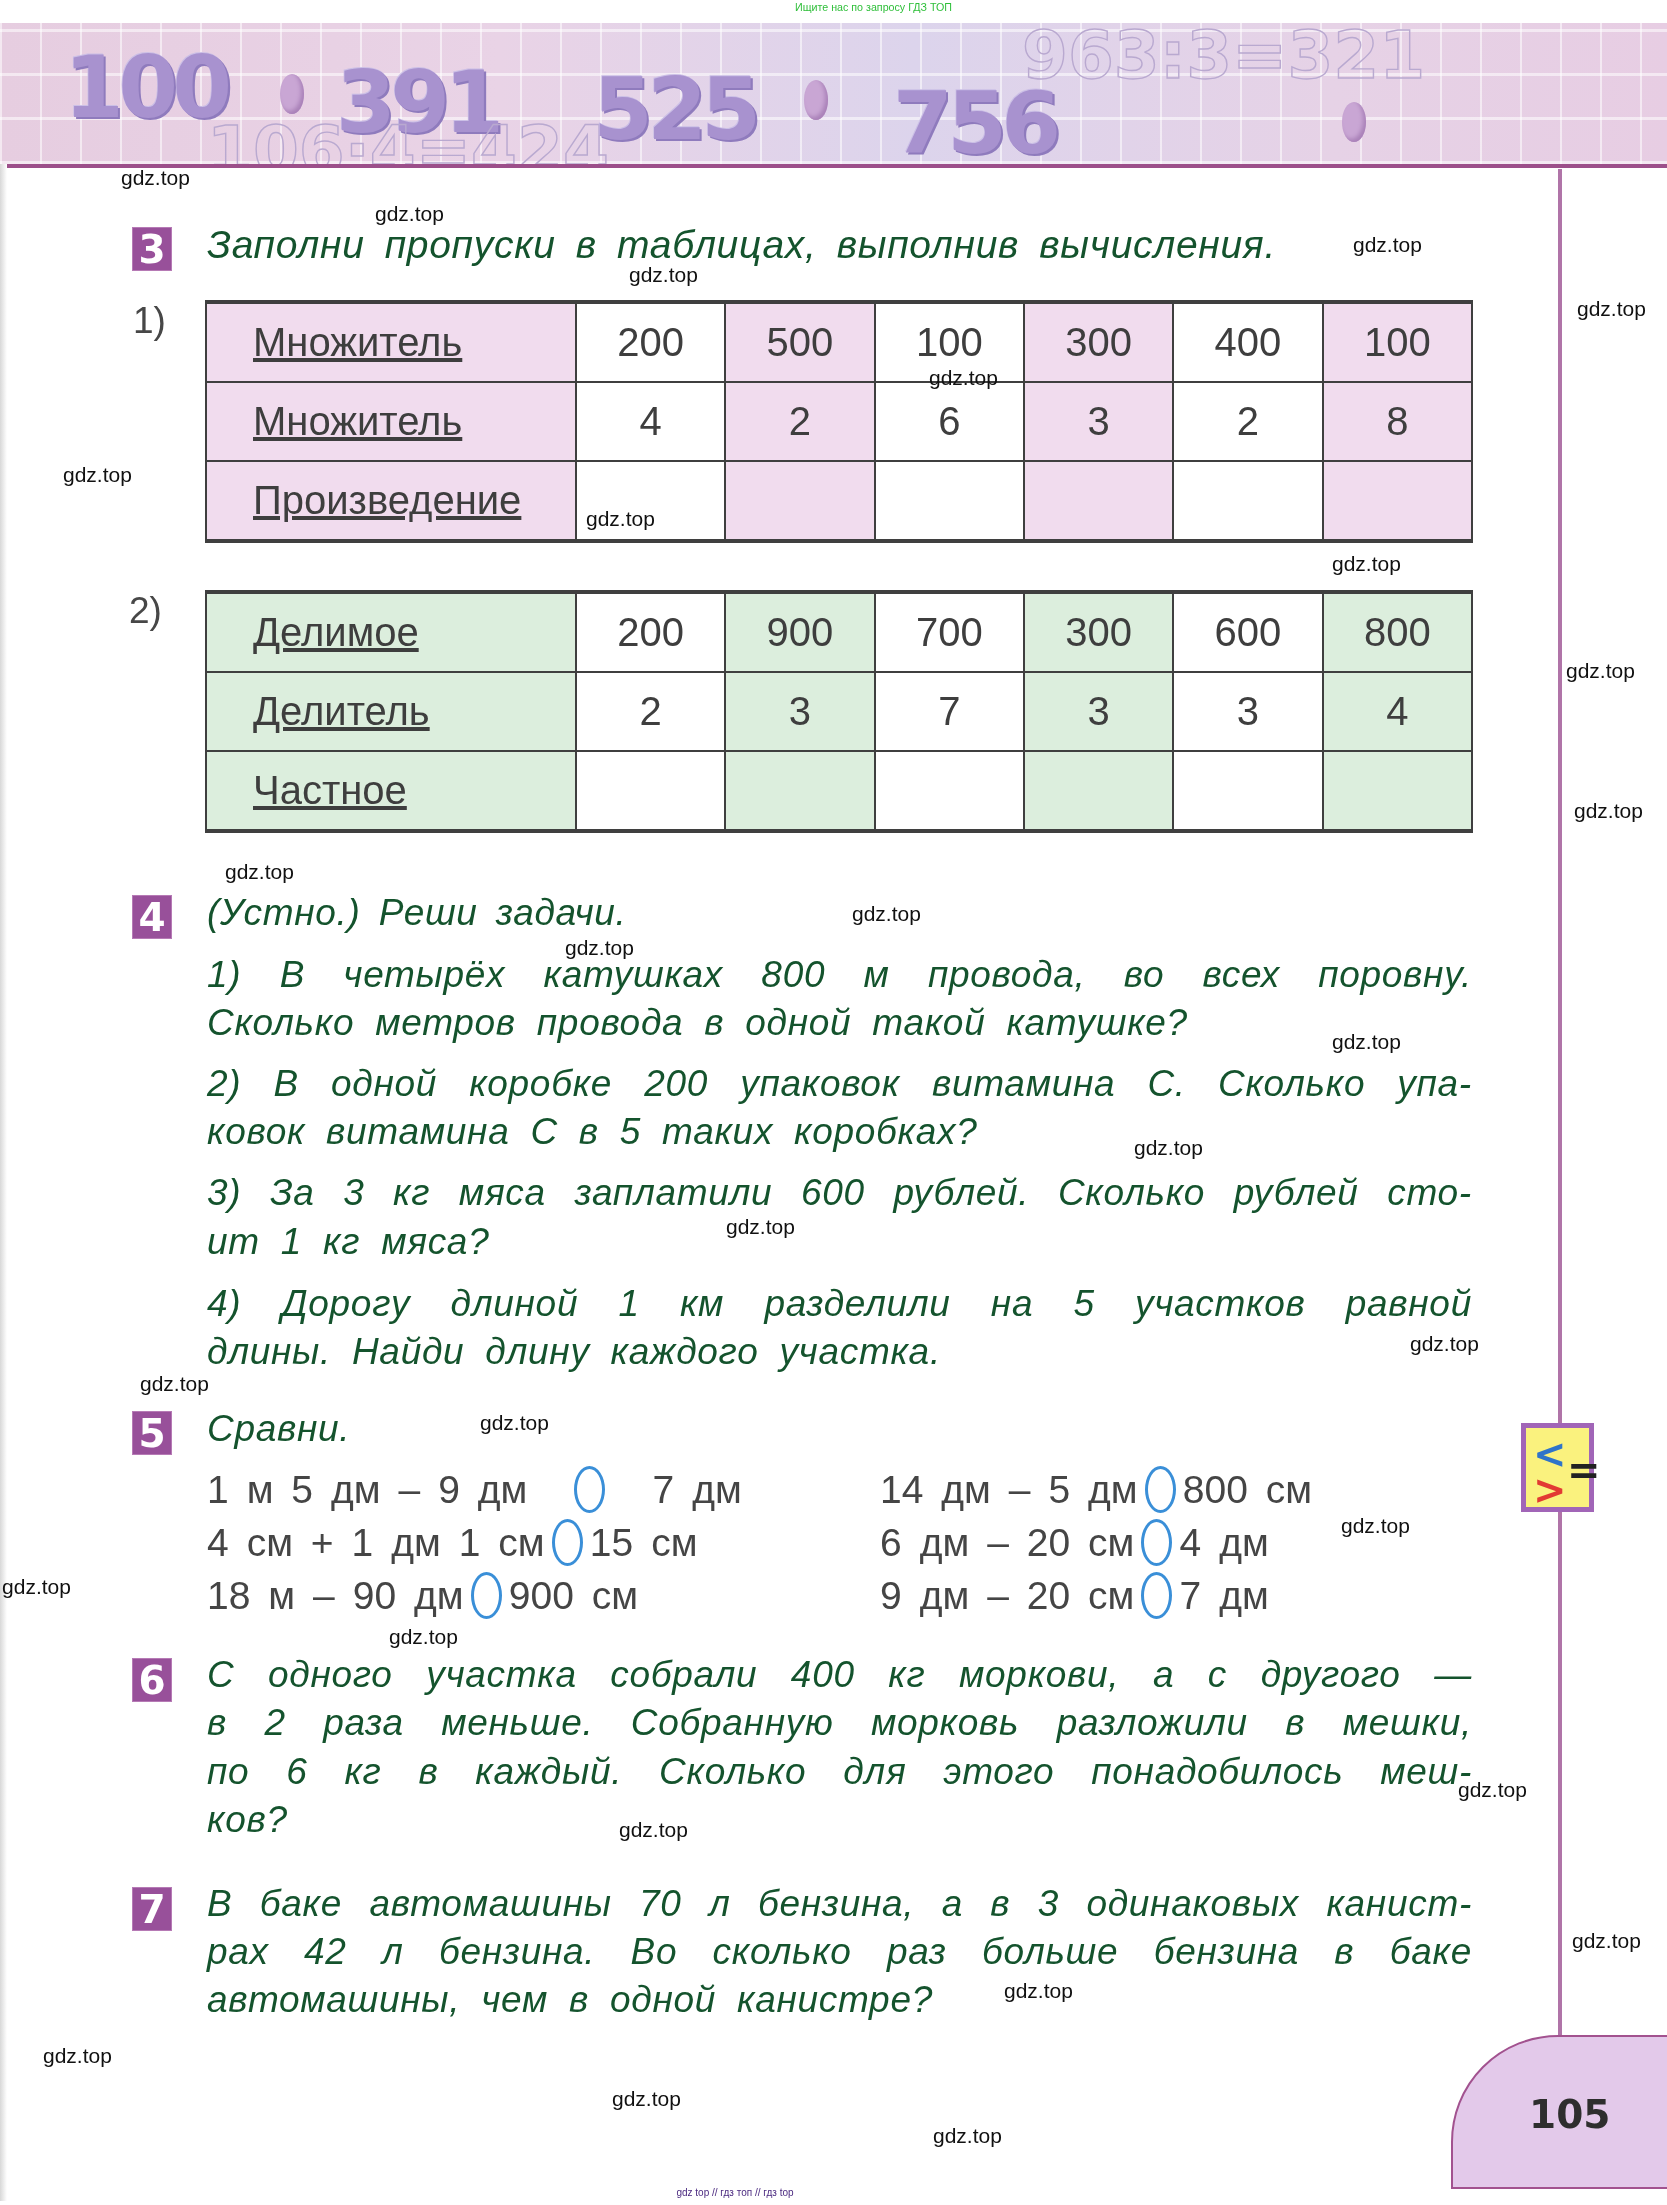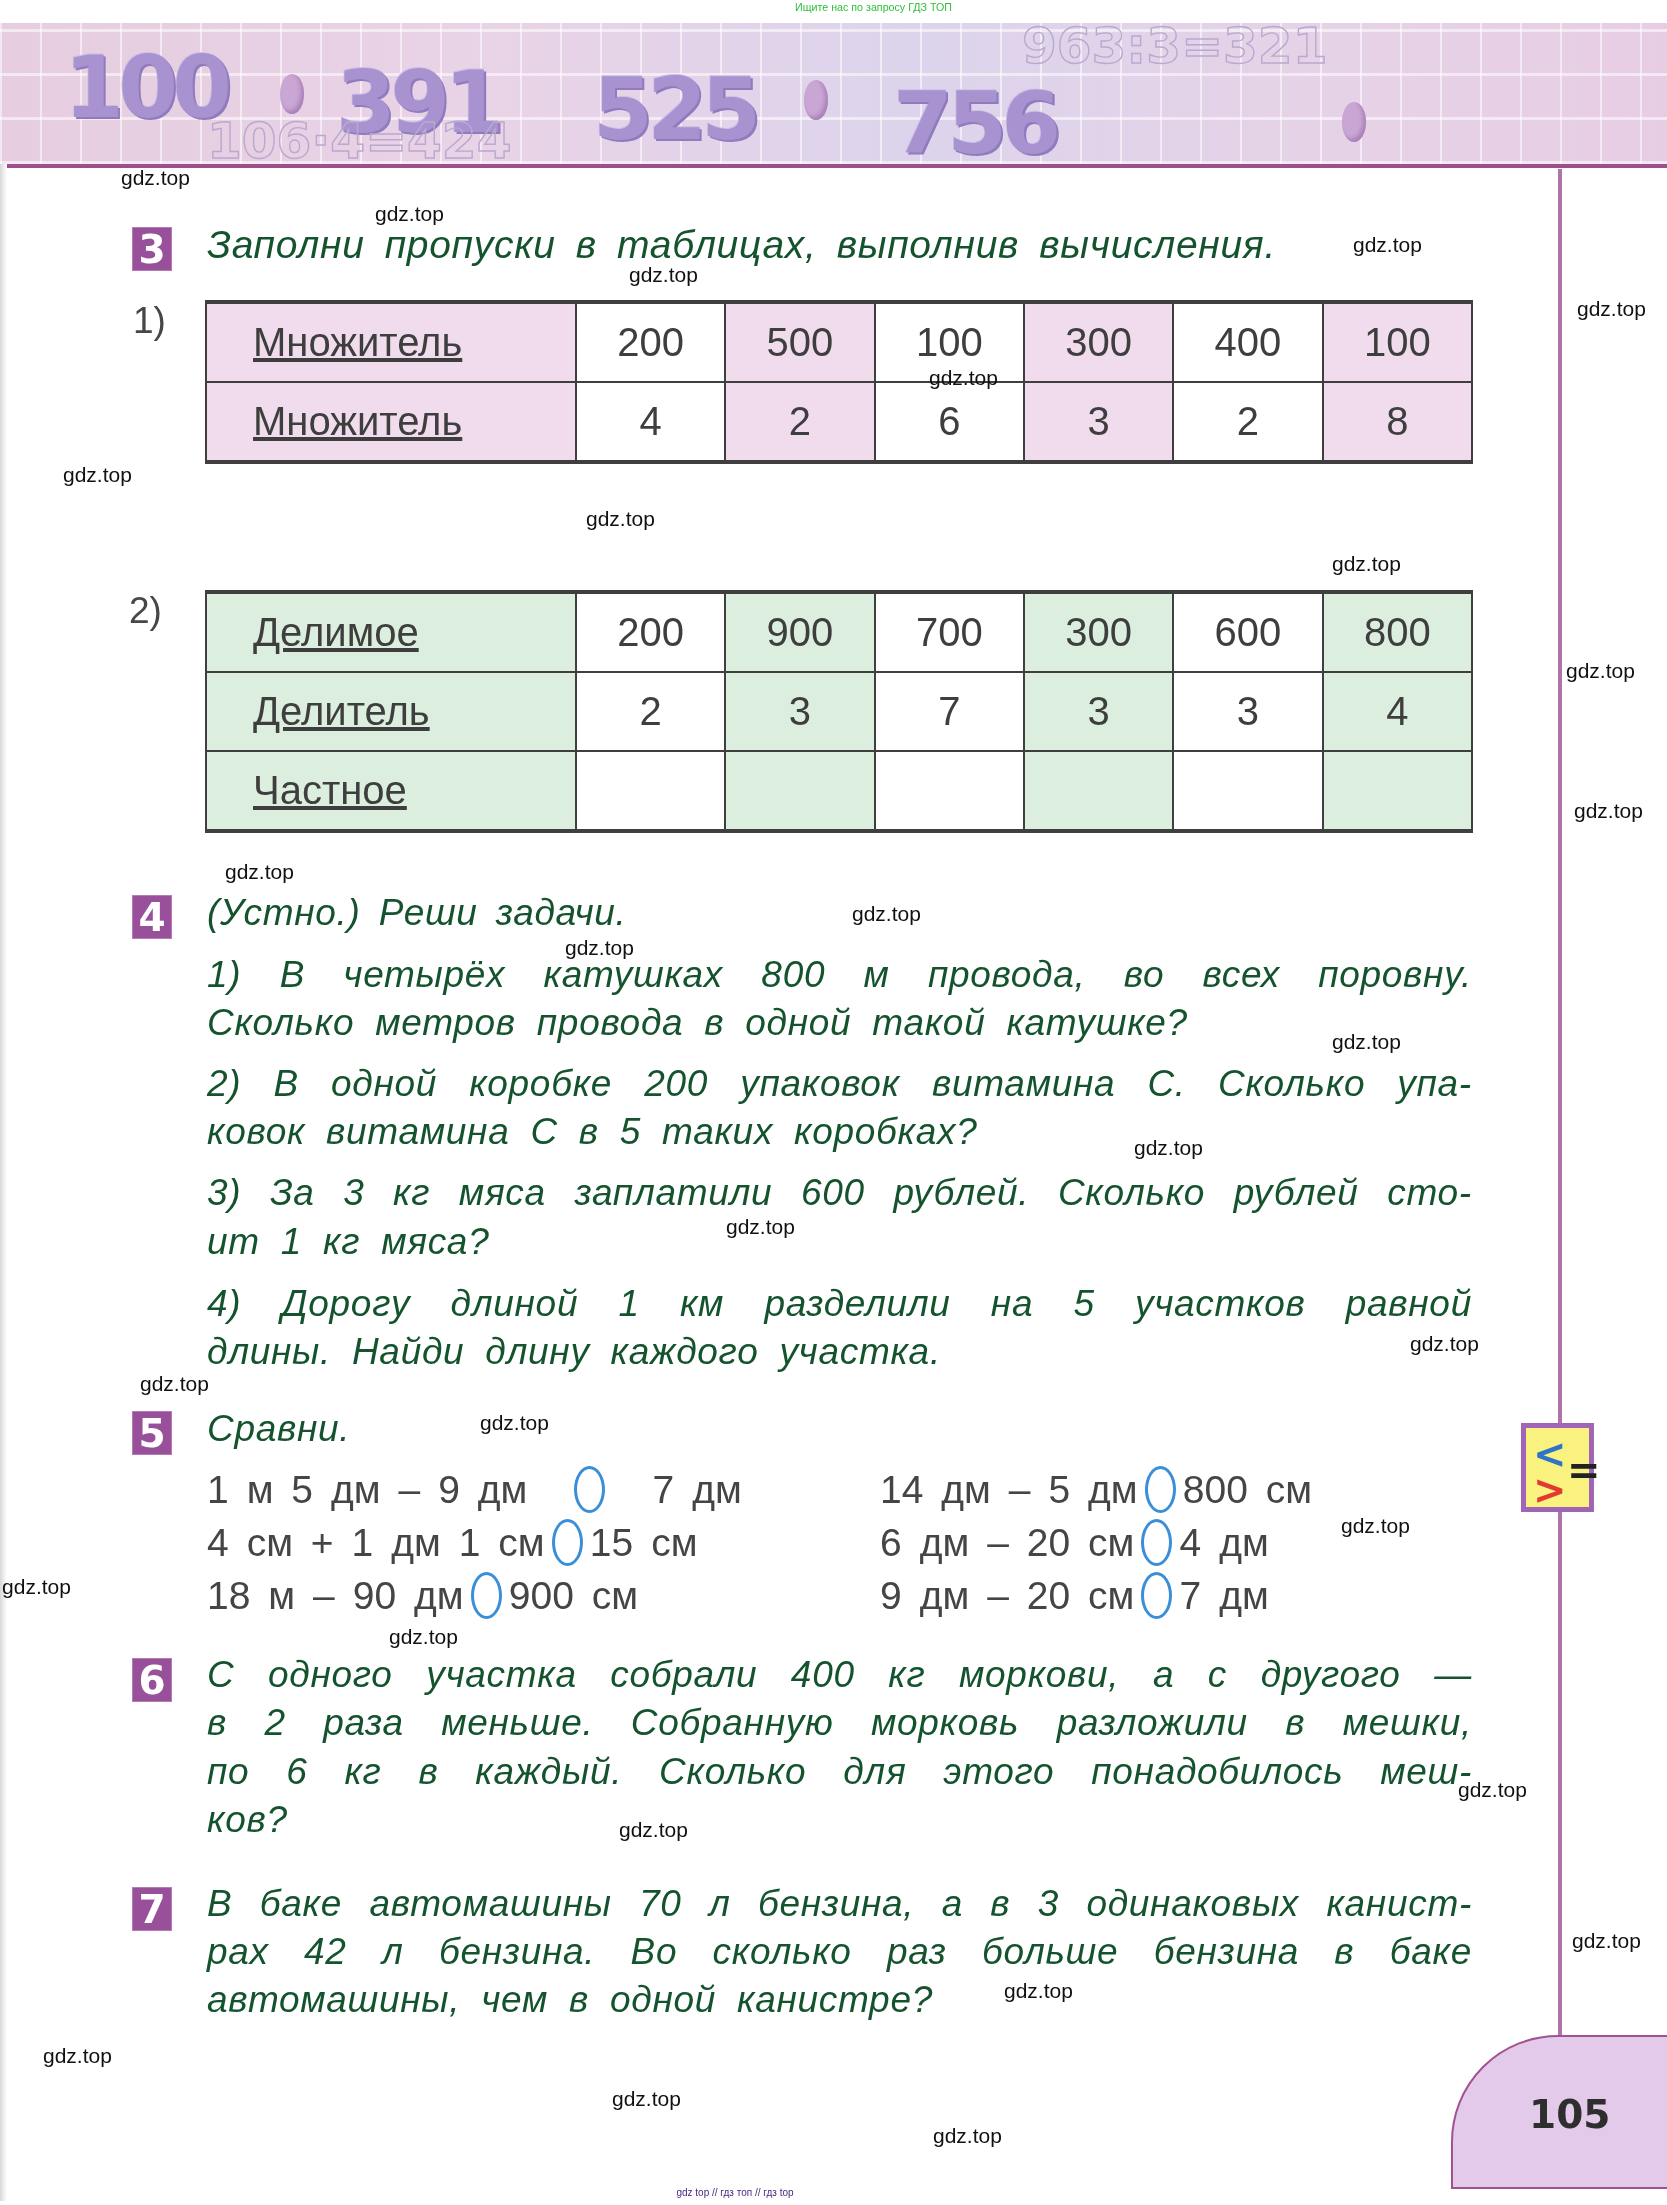--- a/index.html
+++ b/index.html
@@ -8,21 +8,21 @@
   .abs { position:absolute; }
   .topnote { top:1.4px; left:0; width:1667px; text-align:center; font-size:10.7px; color:#2fbf3a;padding-left:40px; }
   .banner { top:23px; left:0; width:1667px; height:141px;
             background:
               repeating-linear-gradient(90deg, rgba(255,255,255,0.55) 0 2.1px, transparent 2.1px 40px),
               repeating-linear-gradient(0deg, rgba(255,255,255,0.55) 0 2.9px, transparent 2.9px 44px),
               linear-gradient(90deg, #e6cde0 0%, #e9d3e6 30%, #dcd4ec 55%, #e6d2e6 80%, #e7cde3 100%);
             border-bottom:4.3px solid #9c4f8a; overflow:hidden; }
   .banner .bn { position:absolute; font-family:"DejaVu Sans", sans-serif; font-weight:bold;
                 color:#a892cf; text-shadow: 2.1px 2.1px 0 #8f7bbd, -0.7px -0.7px 0 #cbbfe6; font-size:86px; letter-spacing:-5.7px; }
-  .banner .bn.faint { color:transparent; -webkit-text-stroke:1.4px #b9a9d0; text-shadow:none; font-size:50px; letter-spacing:0; }
+  .banner .bn.faint { color:transparent; -webkit-text-stroke:1.4px #b9a9d0; text-shadow:none; font-size:66px; letter-spacing:0; }
   .banner .bead { position:absolute; width:24px; height:40px; border-radius:50%; background:#c9a6d4; box-shadow: inset -2.9px -2.9px 4.3px #a981b8; }
   .leftgutter { top:164px; left:0; width:7.1px; height:2037px; background:linear-gradient(90deg,#d8d8d8,#fff); }
   .vline { left:1558px; width:3.6px; background:#b074a8; }
   .wm { font-size:21px; color:#111; font-family:"Liberation Sans", sans-serif; }
   .tasknum { width:40px; height:44px; background:#98509a; color:#fff; font-weight:bold; font-size:39px;
              display:flex; align-items:center; justify-content:center; font-family:"DejaVu Sans", sans-serif;
              border:1.4px solid #b67ab5; box-sizing:border-box; line-height:1; }
   .t { font-size:37px; letter-spacing:0.7px; white-space:nowrap; color:#14532d; font-family:"Liberation Sans Narrow","Liberation Sans", sans-serif; transform-origin:left top;font-style:italic; }
   .j { display:flex; justify-content:space-between; width:1265px; }
   .sub { font-size:37px; color:#474747; }
@@ -84,20 +84,29 @@
       </tr>
       <tr>
         <td class="lbl c">Множитель</td>
         <td class="w">4</td>
         <td class="c">2</td>
         <td class="w">6</td>
         <td class="c">3</td>
         <td class="w">2</td>
         <td class="c">8</td>
       </tr>
+      <tr>
+        <td class="lbl c">Произведение</td>
+        <td class="w"></td>
+        <td class="c"></td>
+        <td class="w"></td>
+        <td class="c"></td>
+        <td class="w"></td>
+        <td class="c"></td>
+      </tr>
     </tbody>
 </table>
 
 <div class="abs sub" style="left:129px;top:590px;">2)</div>
 <table class="grid green" style="left:205px;top:590px;width:1268px;">
   <tbody id="t2body">
       <tr>
         <td class="lbl c">Делимое</td>
         <td class="w">200</td>
         <td class="c">900</td>

